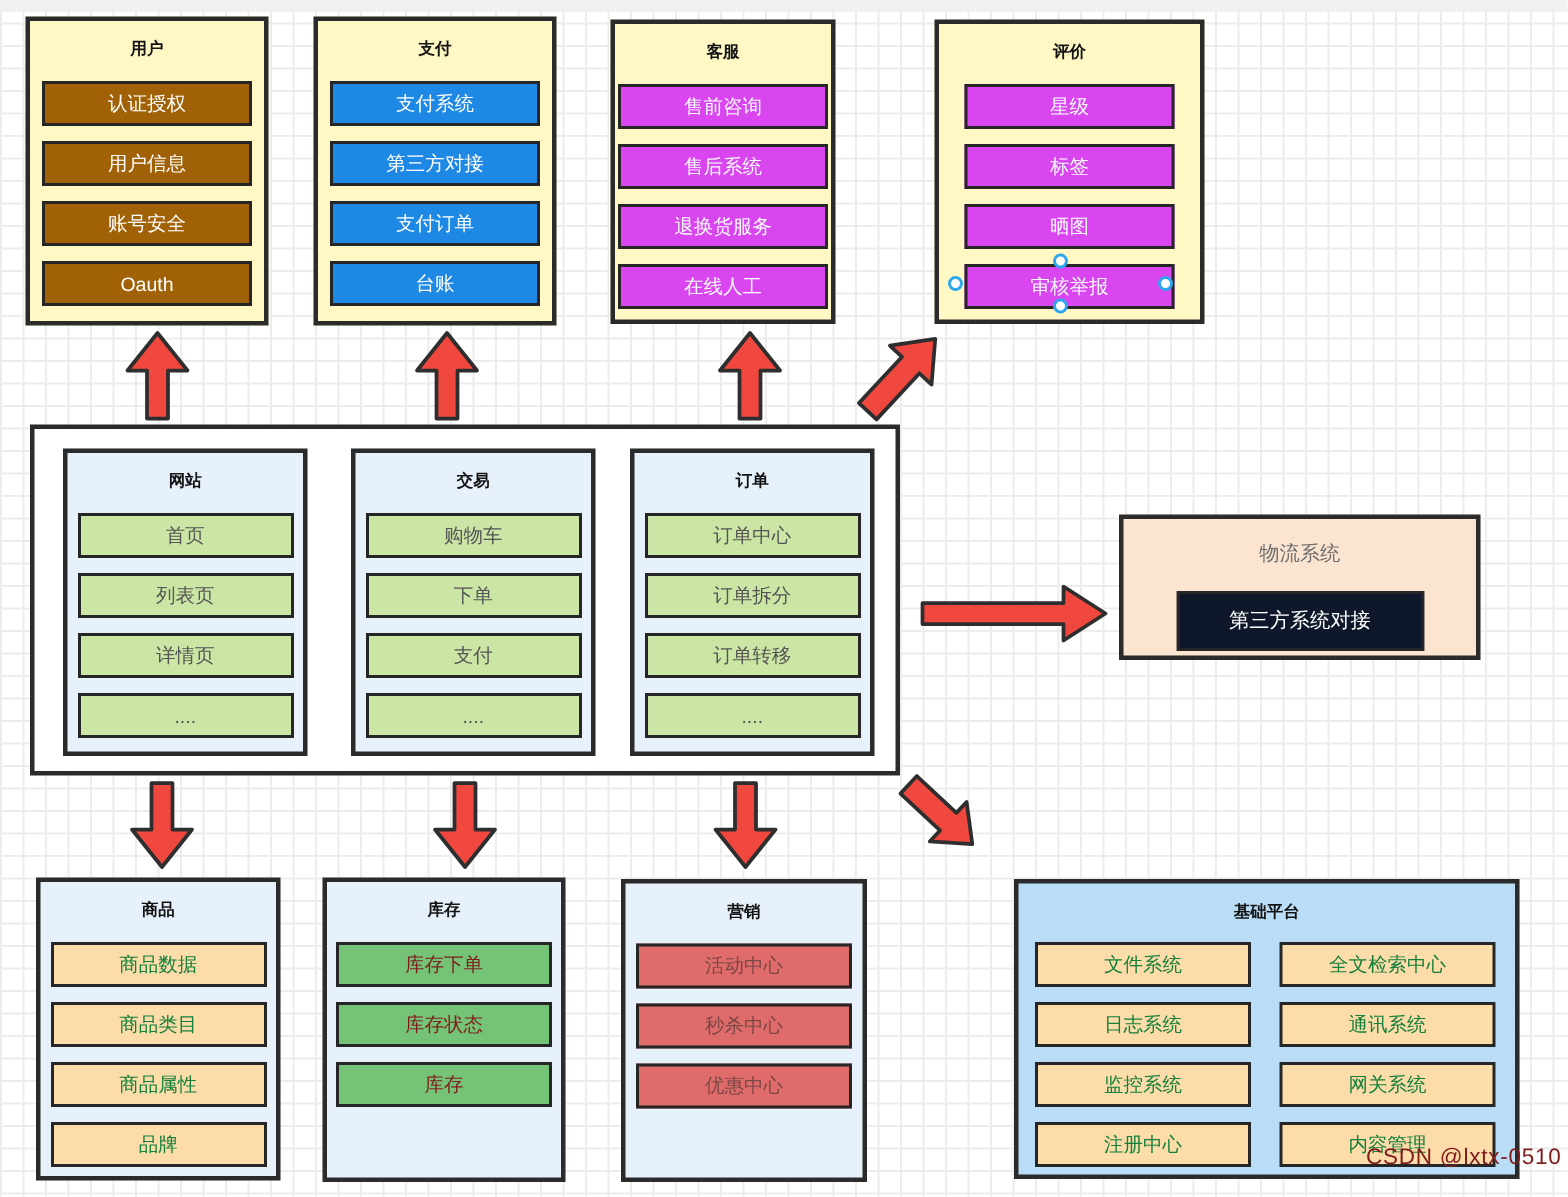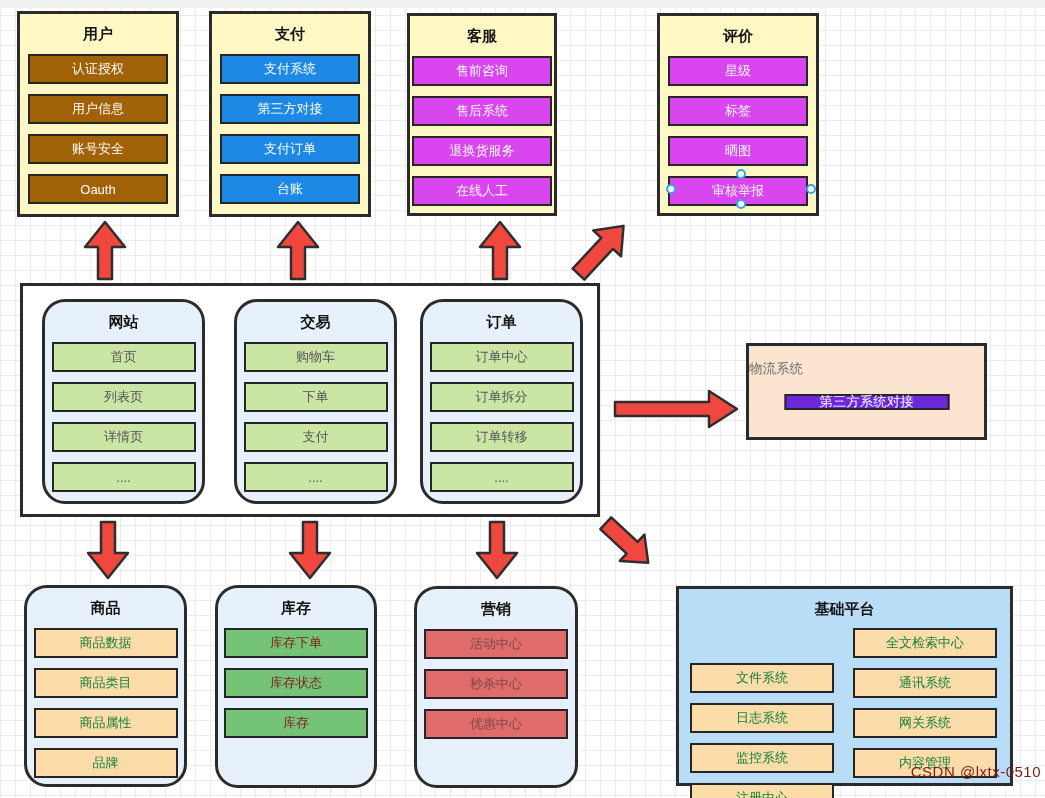--- a/index.html
+++ b/index.html
@@ -10,44 +10,44 @@
     background-image:
       linear-gradient(#ececec 1px, transparent 1px),
       linear-gradient(90deg, #ececec 1px, transparent 1px);
     background-size:15px 15px;
   }
   .topstrip{position:absolute;left:0;top:0;width:1045px;height:8px;background:#f1f1f1;}
   .arrows{position:absolute;left:0;top:0;pointer-events:none;}
   .arrows polygon{fill:#F0483E;stroke:#2e2e2e;stroke-width:2.5;stroke-linejoin:round;pointer-events:all;}
   .panel{position:absolute;box-sizing:border-box;border:3px solid #2b2b2b;}
   .p-yellow{background:#FFF8C5;}
-  .p-pale{background:#E7F1FB;border-radius:23px;}
+  .p-pale{background:#E7F1FB;}
   .p-blue{background:#BADDF7;}
   .p-peach{background:#FCE5D0;}
   .p-white{background:#ffffff;}
-  .title{margin-top:11px;text-align:center;font-weight:bold;font-size:15px;color:#141414;}
-  .title-gray{margin-top:14px;text-align:left;font-weight:normal;font-size:13.5px;color:#6f6f6f;}
+  .title{margin-top:11px;text-align:center;font-weight:bold;font-size:11px;color:#141414;}
+  .title-gray{margin-top:14px;text-align:center;font-weight:normal;font-size:13.5px;color:#6f6f6f;}
   .btn{
     position:absolute;left:50%;transform:translateX(-50%);
     width:140px;height:30px;border:2px solid #262626;box-sizing:border-box;
     display:flex;align-items:center;justify-content:center;
     font-size:13px;white-space:nowrap;
   }
   .btn-wide{width:144px;}
   .r1{top:40px}.r2{top:80px}.r3{top:120px}.r4{top:160px}
   .b-green{background:#a16207;color:#ffffff;}
   .b-blue{background:#1E88E5;color:#ffffff;}
   .b-lblue{background:#d946ef;color:#f8fbff;}
   .b-lgreen{background:#CBE5A5;color:#555555;}
   .b-orange{background:#FCDCA9;color:#15803d;}
   .b-mgreen{background:#74C377;color:#7f1d1d;}
   .b-red{background:#DF6B6B;color:#7e4747;}
-  .b-dgreen{background:#6d28d9;color:#ffffff;width:165px;height:16px;top:48px;font-size:13.5px;}
+  .b-dgreen{background:#0f172a;color:#ffffff;width:165px;height:40px;top:48px;font-size:13.5px;}
   .btn-col{position:absolute;transform:none;width:144px;height:30px;}
-  .col-l{left:11px;margin-top:35px;} .col-r{left:174px;}
+  .col-l{left:11px;} .col-r{left:174px;}
   .pr1{top:39px}.pr2{top:79px}.pr3{top:119px}.pr4{top:159px}
   .handle{
     position:absolute;width:10px;height:10px;border-radius:50%;
     background:#ffffff;border:2px solid #2FA7EC;box-sizing:border-box;z-index:5;
   }
   .watermark{
     position:absolute;top:763px;right:4px;font-size:15px;color:#7f1d1d;
     letter-spacing:0.5px;z-index:6;
   }
 </style>
@@ -87,21 +87,21 @@
 </div>
 
 <div class="panel p-yellow" style="left:407px;top:13px;width:150px;height:203px">
   <div class="title">客服</div>
   <div class="btn b-lblue r1">售前咨询</div>
   <div class="btn b-lblue r2">售后系统</div>
   <div class="btn b-lblue r3">退换货服务</div>
   <div class="btn b-lblue r4">在线人工</div>
 </div>
 
-<div class="panel p-yellow" style="left:657px;top:13px;width:162px;height:203px">
+<div class="panel p-yellow" style="left:623px;top:13px;width:180px;height:203px">
   <div class="title">评价</div>
   <div class="btn b-lblue r1">星级</div>
   <div class="btn b-lblue r2">标签</div>
   <div class="btn b-lblue r3">晒图</div>
   <div class="btn b-lblue r4">审核举报</div>
   <div class="handle" style="left:76px;top:153px"></div>
   <div class="handle" style="left:76px;top:183px"></div>
   <div class="handle" style="left:6px;top:168px"></div>
   <div class="handle" style="left:146px;top:168px"></div>
 </div>

